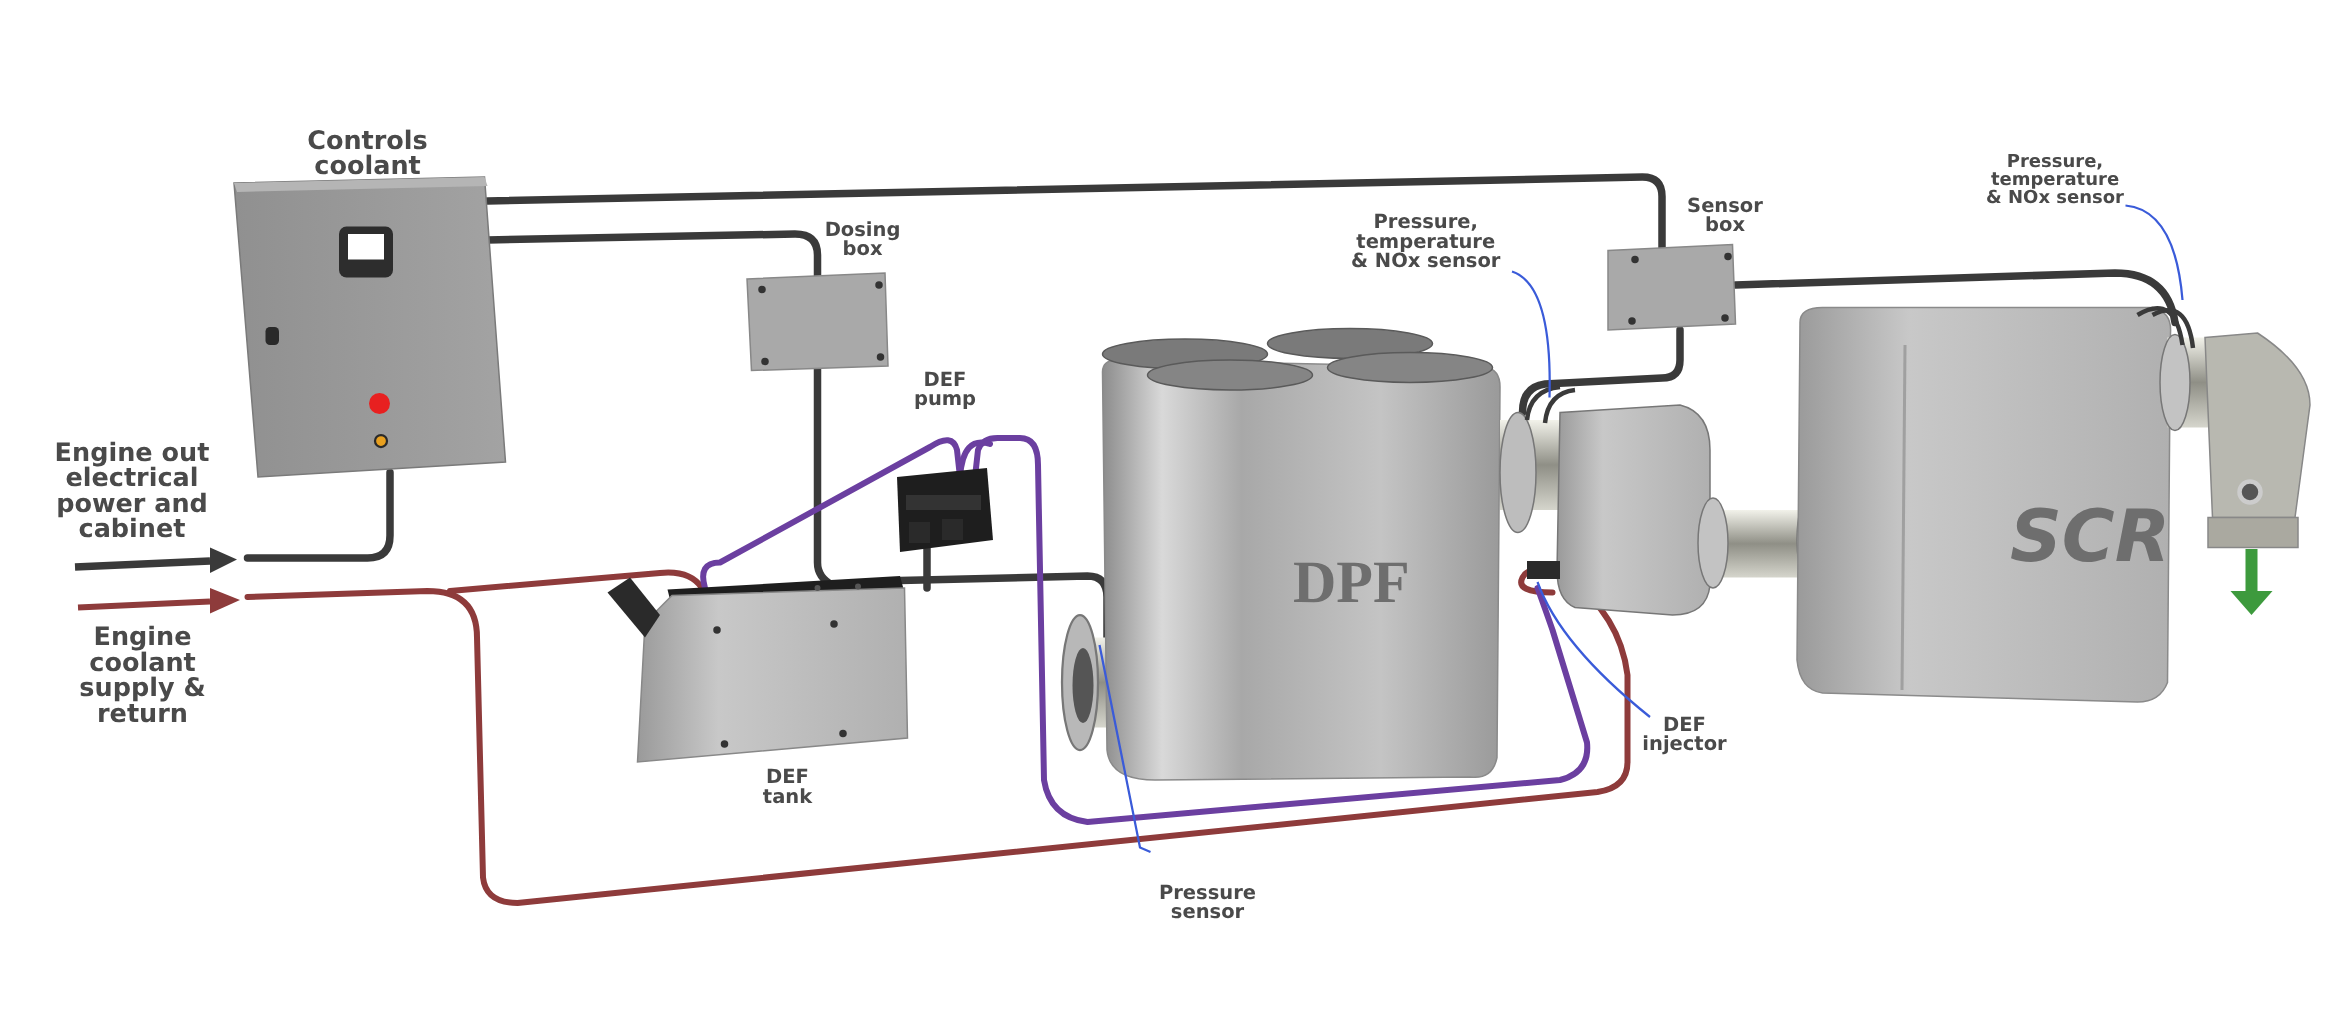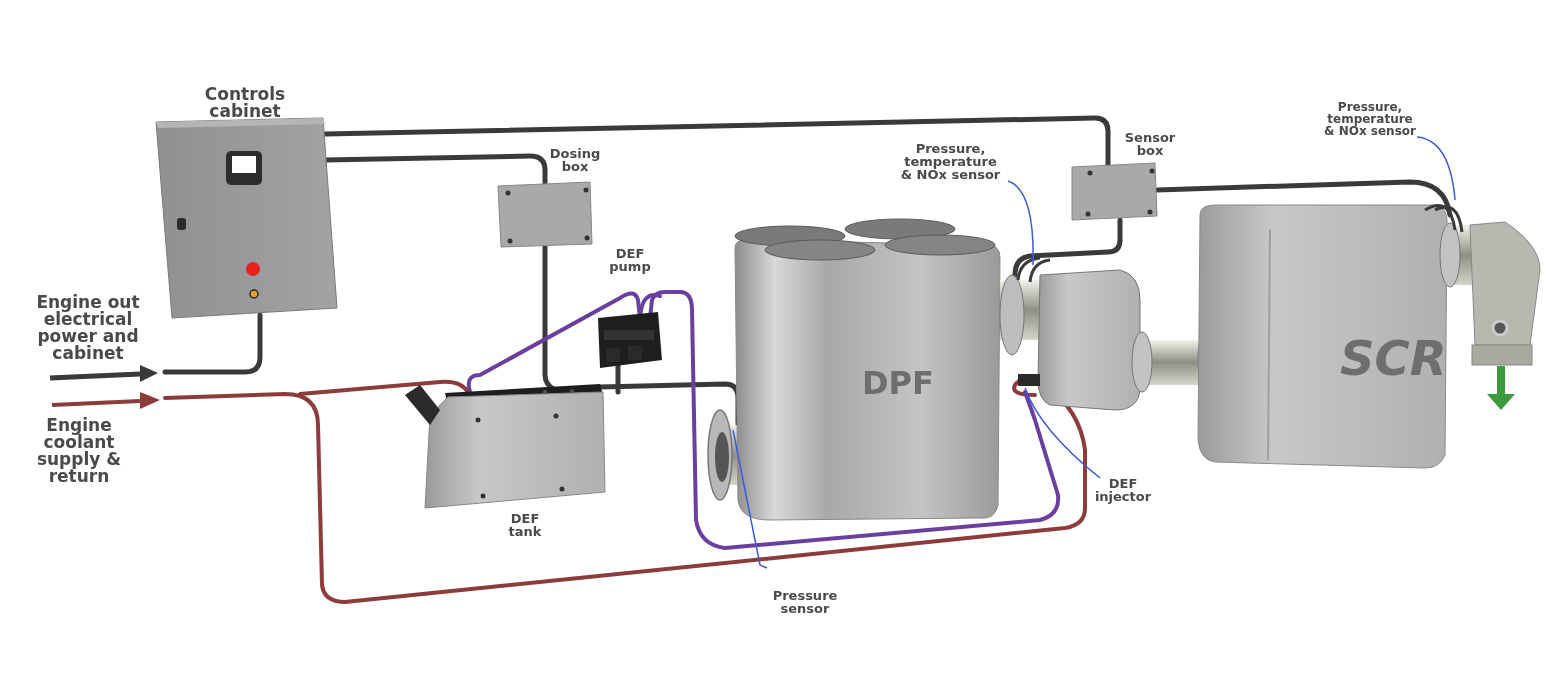--- a/index.html
+++ b/index.html
@@ -173,40 +173,40 @@
       <path d="M733 430 L760 565 L767 568"></path>
       <path d="M1025 388 Q1040 430 1100 478"></path>
     </g>
   </svg>
 
   
   <div class="lbl big" style="left:28px; top:294px; width:120px;">Engine out
 electrical
 power and
 cabinet</div>
-  <div class="lbl big" style="left:29px; top:417px; width:100px;">Engine
+  <div class="lbl big" style="left:45px; top:417px; width:100px;">Engine
 coolant
 supply &amp;
 return</div>
   <div class="lbl big" style="left:190px; top:86px; width:110px;">Controls
-cabinet</div>
+coolant</div>
   <div class="lbl med" style="left:535px; top:147px; width:80px;">Dosing
 box</div>
   <div class="lbl med" style="left:590px; top:247px; width:80px;">DEF
 pump</div>
   <div class="lbl med" style="left:485px; top:512px; width:80px;">DEF
 tank</div>
   <div class="lbl sm" style="left:755px; top:589px; width:100px;">Pressure
 sensor</div>
   <div class="lbl sm" style="left:888px; top:142px; width:125px;">Pressure,
 temperature
 &amp; NOx sensor</div>
   <div class="lbl sm" style="left:1110px; top:131px; width:80px;">Sensor
 box</div>
   <div class="lbl sm" style="left:1320px; top:101px; width:100px; font-size:12px;">Pressure,
 temperature
 &amp; NOx sensor</div>
   <div class="lbl sm" style="left:1088px; top:477px; width:70px;">DEF
 injector</div>
 
-  <div class="unit-text" style="left:862px; top:364px; font-size:32px;">DPF</div>
+  <div class="unit-text" style="left:862px; top:364px; font-size:40px;font-family:Liberation Serif, serif;">DPF</div>
   <div class="unit-text" style="left:1340px; top:330px; font-size:48px; font-style:italic;">SCR</div>
 </div>
 
 </body></html>

